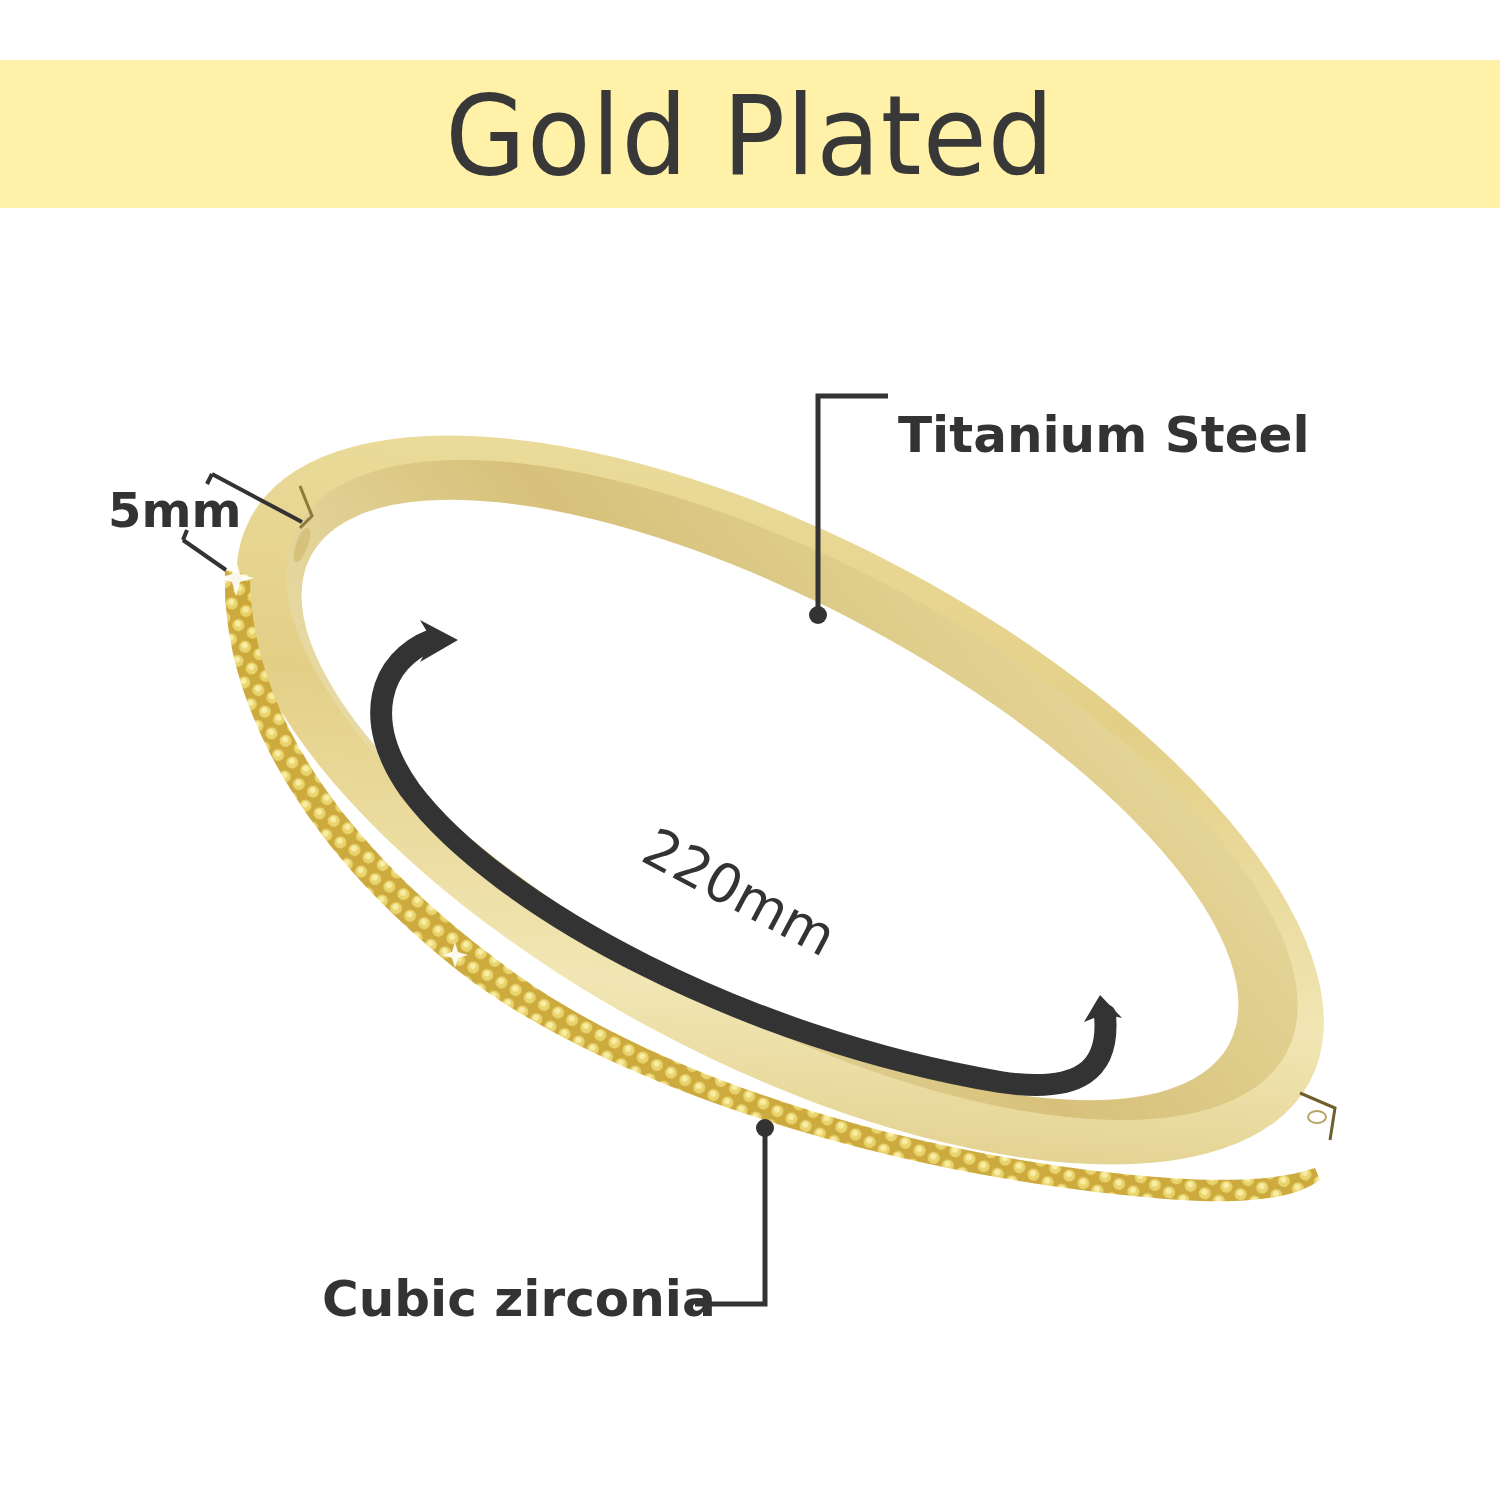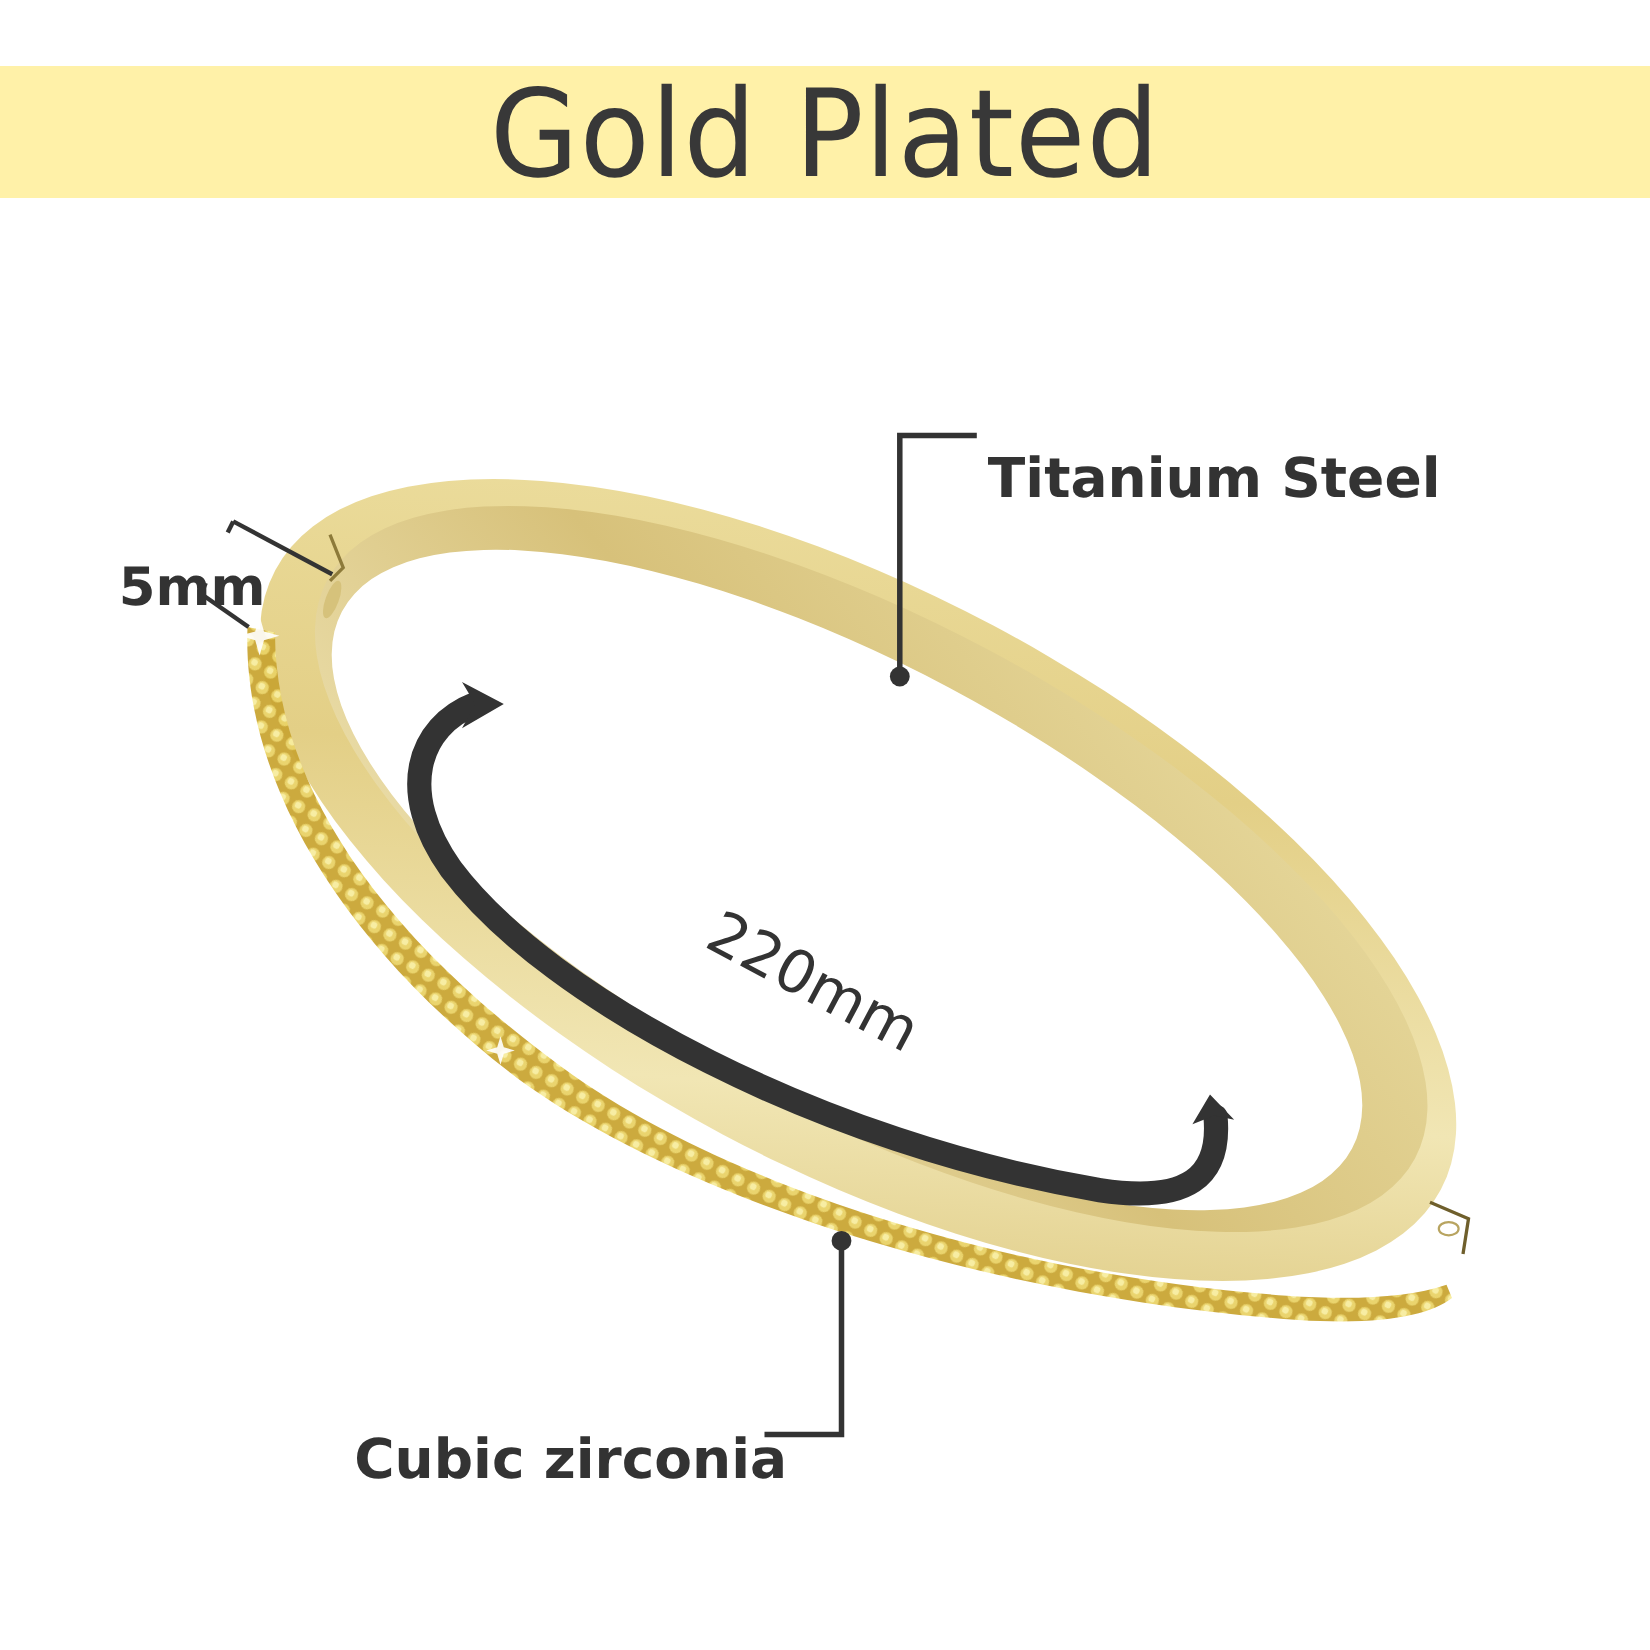--- a/index.html
+++ b/index.html
@@ -13,21 +13,21 @@
       position: relative;
       overflow: hidden;
       font-family: "DejaVu Sans", "Liberation Sans", sans-serif;
       color: #333333;
     }
     .banner {
       position: absolute;
       left: 0;
       top: 60px;
       width: 1500px;
-      height: 120px;
+      height: 148px;
       background: #fff1a8;
       display: flex;
       align-items: center;
       justify-content: center;
     }
     .banner-title {
       font-size: 104px;
       line-height: 1;
       letter-spacing: 1px;
       color: #383838;
@@ -52,28 +52,26 @@
       left: 898px;
       top: 366px;
       font-size: 50px;
       font-weight: bold;
       margin-top: 44px;
     }
     .label-cz {
       left: 322px;
       top: 1274px;
       font-size: 50px;
-      margin-top: 28px;
     }
     .label-width {
       left: 108px;
       top: 486px;
       font-size: 48px;
       font-weight: bold;
-      margin-top: 24px;
     }
     .label-circ {
       left: 660px;
       top: 820px;
       font-size: 54px;
       font-weight: normal;
       transform: rotate(28deg);
       transform-origin: left top;
     }
   </style>

